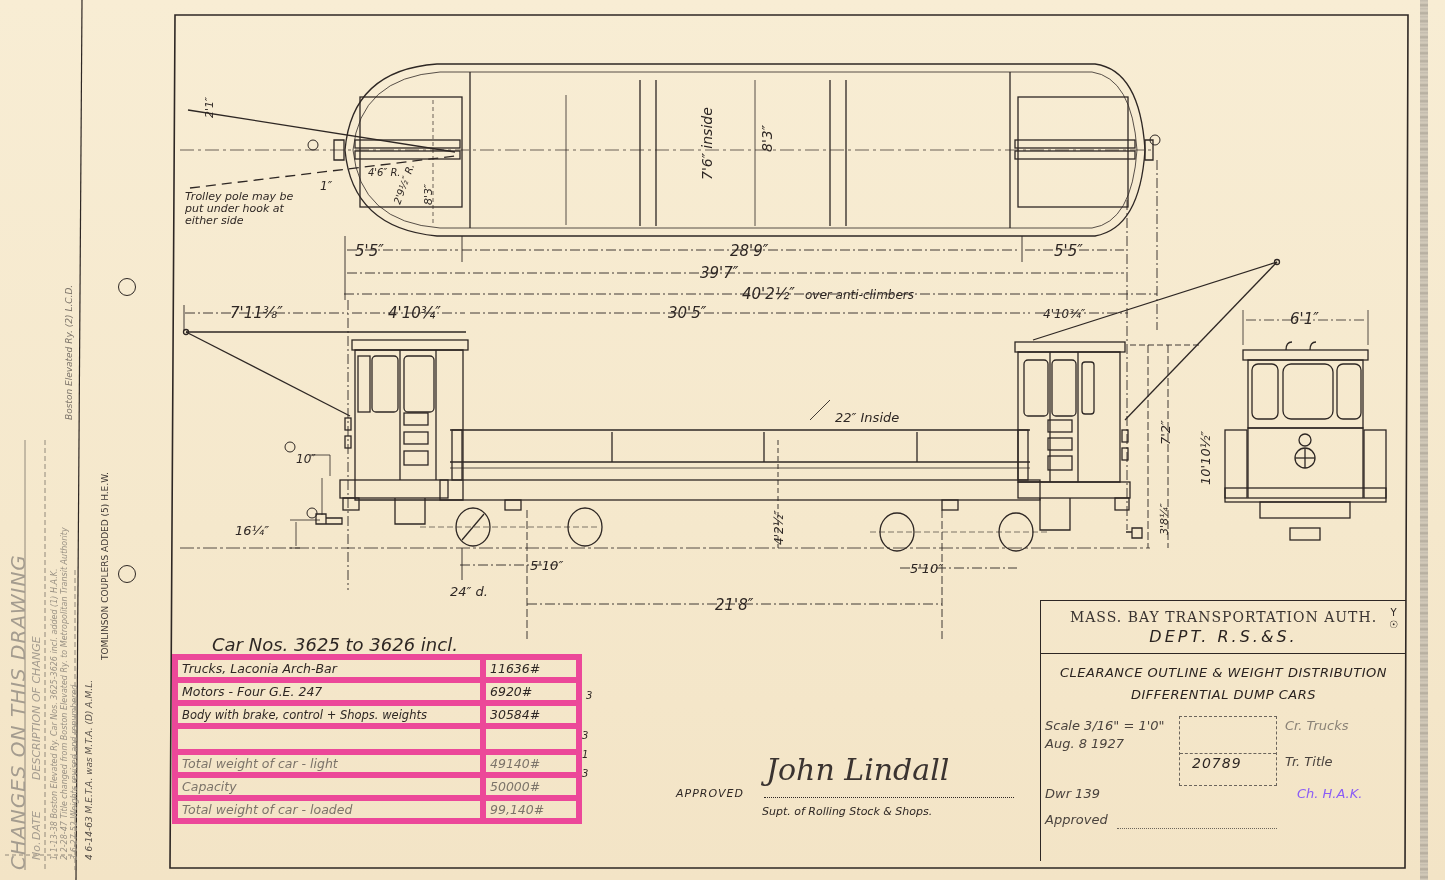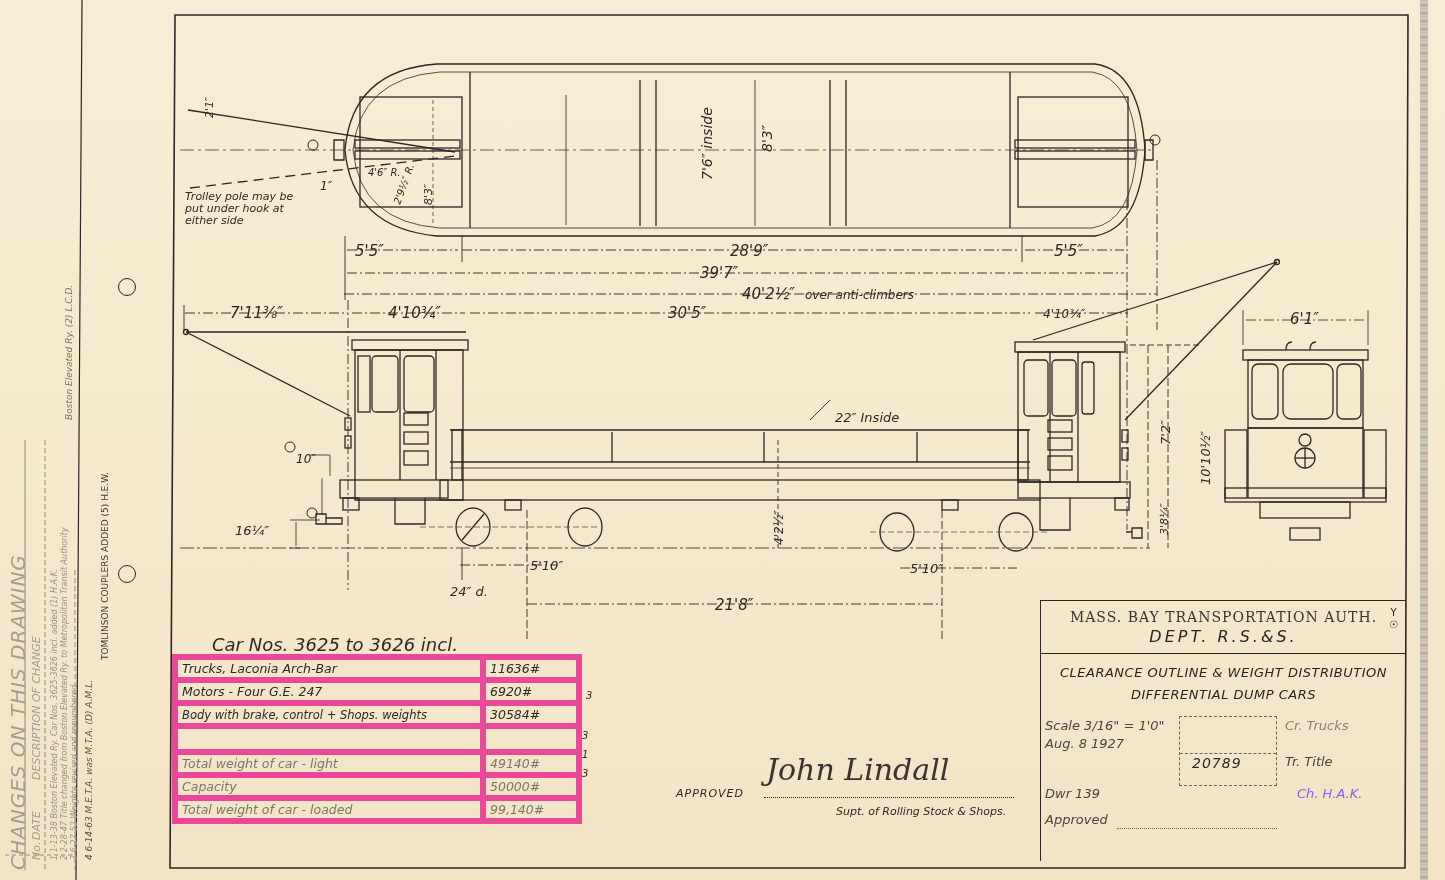--- a/index.html
+++ b/index.html
@@ -318,21 +318,21 @@
 </tbody>
   </table>
 <div class="txt" style="left:586px;top:690px;font-size:10px;">3</div>
 <div class="txt" style="left:582px;top:730px;font-size:10px;">3</div>
 <div class="txt" style="left:582px;top:749px;font-size:10px;">1</div>
 <div class="txt" style="left:582px;top:768px;font-size:10px;">3</div>
 
 <div class="txt caps" style="left:676px;top:787px;font-size:11px;">APPROVED</div>
 <div class="txt" style="left:766px;top:752px;font-size:30px;font-family:'DejaVu Serif',serif;color:#3a3330;">John Lindall</div>
 <div style="position:absolute;left:764px;top:797px;width:250px;border-top:1.5px dotted #2e2724;"></div>
-<div class="txt" style="left:836px;top:805px;font-size:11px;text-align:right;">Supt. of Rolling Stock &amp; Shops.</div>
+<div class="txt" style="left:762px;top:805px;font-size:11px;text-align:right;">Supt. of Rolling Stock &amp; Shops.</div>
 
 <div class="tblock">
   <div class="tb-row1">
     <div class="tb-agency">MASS. BAY TRANSPORTATION AUTH.</div>
     <div class="tb-dept">DEPT. R.S.&amp;S.</div>
     <div class="tb-rev"><span>Y</span><br>☉</div>
   </div>
   <div class="tb-title">
     <div>CLEARANCE OUTLINE &amp; WEIGHT DISTRIBUTION</div>
     <div>DIFFERENTIAL DUMP CARS</div>

